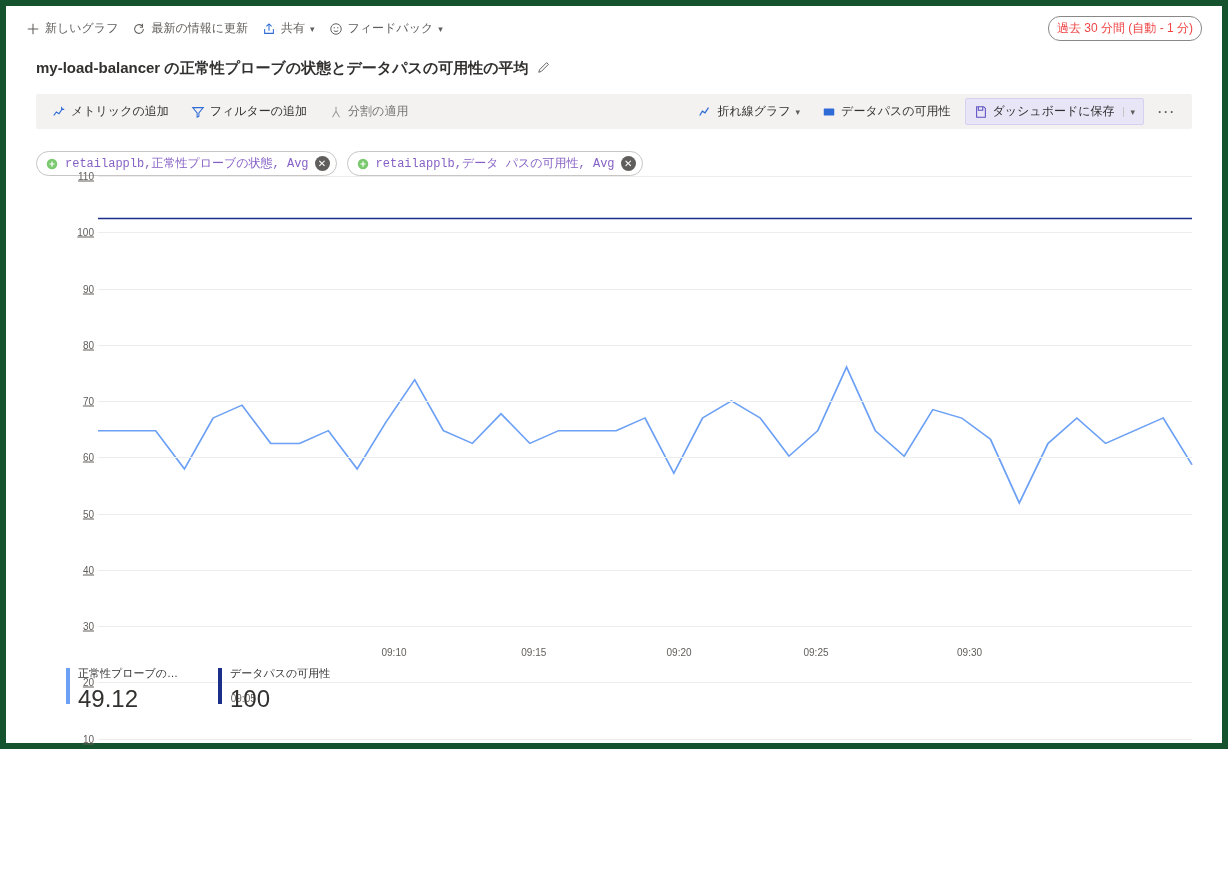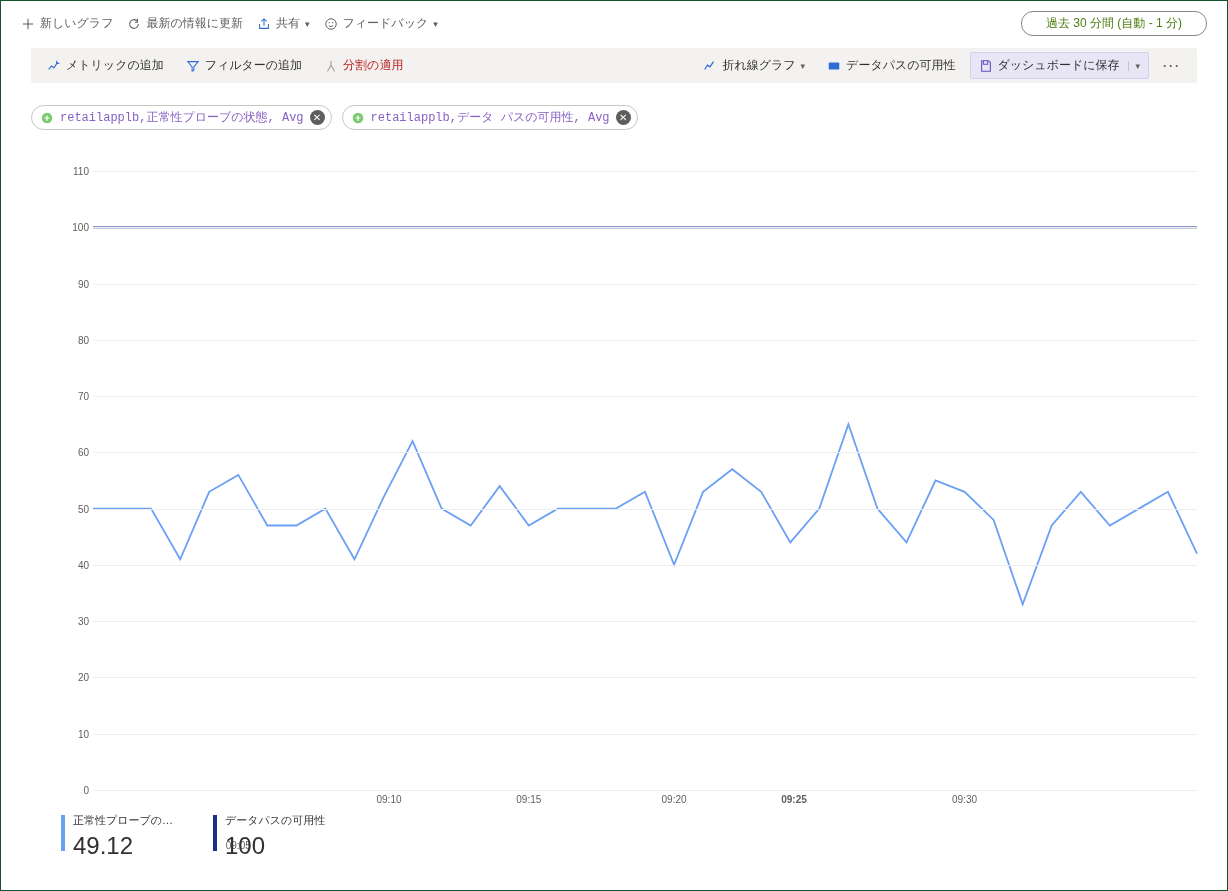--- a/index.html
+++ b/index.html
@@ -4,23 +4,23 @@
 <style>
   * { box-sizing: border-box; }
   body {
     margin: 0;
     font-family: "Segoe UI", "Meiryo", sans-serif;
     font-size: 12px;
     color: #323130;
     background: #fff;
   }
   .outer {
-    border: 1px solid #14532d;
+    border: 6px solid #14532d;
     width: 1228px;
-    height: 891px;
+    height: 749px;
     position: relative;
     padding: 6px 6px;
   }
   .topbar {
     display: flex;
     align-items: center;
     padding: 4px 14px;
     gap: 14px;
     border-bottom: none;
   }
@@ -37,23 +37,23 @@
     align-items: center;
     gap: 5px;
     color: #605e5c;
     cursor: pointer;
     font-size: 12px;
   }
   .tb-item svg { width: 14px; height: 14px; }
   .time-pill {
     border: 1px solid #8a8886;
     border-radius: 12px;
-    padding: 3px 24px;
-    font-size: 12px;
-    color: #4d7c0f;
+    padding: 3px 8px;
+    font-size: 12px;
+    color: #ef4444;
     cursor: pointer;
   }
   .title-row {
     padding: 14px 24px 8px 24px;
     display: flex;
     align-items: center;
     gap: 8px;
   }
   .title {
     font-size: 15px;
@@ -81,21 +81,21 @@
   .tool-btn {
     display: flex;
     align-items: center;
     gap: 5px;
     padding: 4px 8px;
     font-size: 12px;
     color: #323130;
     cursor: pointer;
     border-radius: 2px;
   }
-  .tool-btn.disabled { color: #b91c1c; cursor: default; }
+  .tool-btn.disabled { color: #737373; cursor: default; }
   .tool-btn svg { width: 14px; height: 14px; }
   .tool-btn.highlight {
     background: #e8e5f7;
     border: 1px solid #d6d0f0;
   }
   .metric-pills {
     display: flex;
     gap: 10px;
     padding: 14px 24px 0 24px;
   }
@@ -132,20 +132,21 @@
     bottom: 100px;
   }
   .y-label {
     position: absolute;
     right: calc(100% - 58px);
     transform: translateY(-50%);
     font-size: 10px;
     color: #605e5c;
     text-align: right;
     width: 40px;
+    text-decoration: underline;
   }
   .gridline {
     position: absolute;
     left: 62px;
     right: 0;
     height: 1px;
     background: #ededed;
   }
   .x-label {
     position: absolute;
@@ -233,20 +234,28 @@
         <span class="chev">▾</span>
       </div>
     </div>
     <div class="topbar-right">
       <div class="time-pill">
         <span>過去 30 分間 (自動 - 1 分)</span>
       </div>
     </div>
   </div>
 
+  <div class="title-row">
+    <span class="title">my-load-balancer の正常性プローブの状態とデータパスの可用性の平均</span>
+    <span class="edit-icon">
+      <svg width="14" height="14" viewBox="0 0 16 16">
+          <path d="M2 14l1-3 8-8 2 2-8 8-3 1z" stroke="#605e5c" stroke-width="1.1" fill="none"></path>
+        </svg>
+    </span>
+  </div>
 
   <div class="toolbar">
     <div class="toolbar-left">
       <div class="tool-btn">
         <svg viewBox="0 0 16 16">
             <path d="M2 12l3-4 3 2 4-6" stroke="#2f6bd6" stroke-width="1.4" fill="none"></path>
             <path d="M11 2v3h3" stroke="#2f6bd6" stroke-width="1.2" fill="none"></path>
           </svg>
         <span>メトリックの追加</span>
       </div>
@@ -339,21 +348,21 @@
       <div class="gridline" style="top: 112.545px;"></div>
       <div class="y-label" style="top: 112.545px;">90</div>
       <div class="gridline" style="top: 56.2727px;"></div>
       <div class="y-label" style="top: 56.2727px;">100</div>
       <div class="gridline" style="top: 0px;"></div>
       <div class="y-label" style="top: 0px;">110</div>
       <div class="x-label" style="left: 207.263px; margin-top: 46px;">09:05</div>
       <div class="x-label" style="left: 352.526px; padding-left: 11px;">09:10</div>
       <div class="x-label" style="left: 497.789px;">09:15</div>
       <div class="x-label" style="left: 643.053px;">09:20</div>
-      <div class="x-label" style="left: 763px; font-weight: bold;">09:25</div>
+      <div class="x-label" style="left: 780px;">09:25</div>
       <div class="x-label" style="left: 933.579px;">09:30</div>
     </div>
 
   <div class="legend">
     <div class="legend-item">
       <div class="legend-bar" style="background:#6ca0f5"></div>
       <div class="legend-text">
         <div class="lt-name">正常性プローブの状態...</div>
         <div class="lt-value">49.12</div>
       </div>

